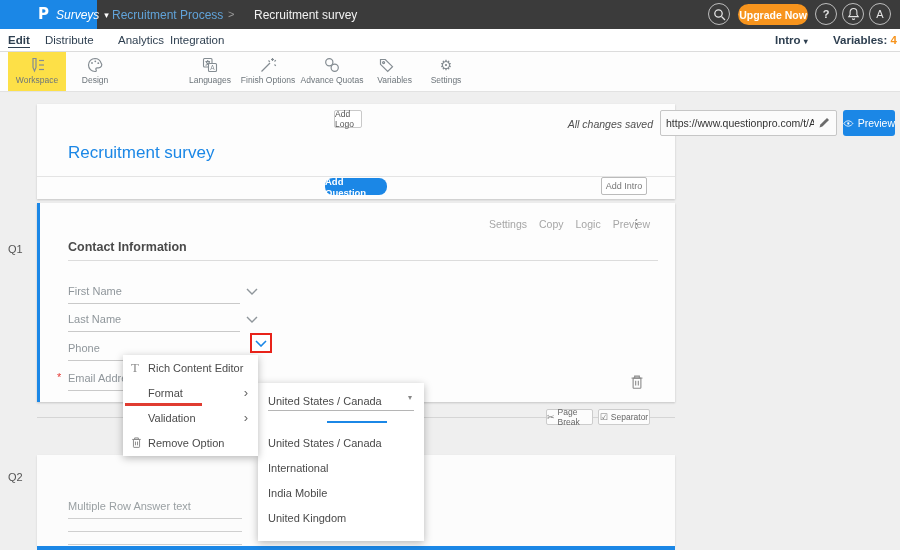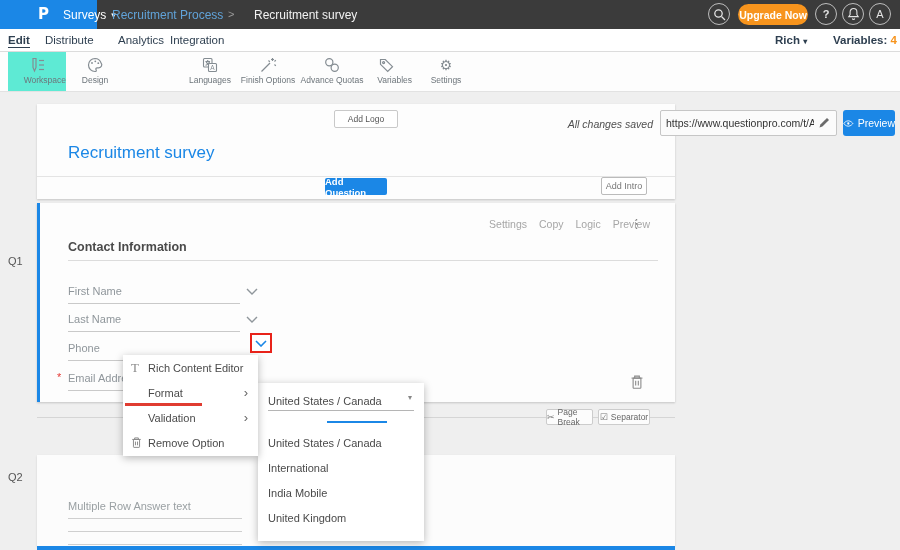--- a/index.html
+++ b/index.html
@@ -5,21 +5,21 @@
   * { margin:0; padding:0; box-sizing:border-box; }
   html,body { width:900px; height:550px; }
   body { font-family:"Liberation Sans", sans-serif; }
   #app { position:relative; width:900px; height:550px; background:#efefef; overflow:hidden; }
   .abs { position:absolute; }
 
   
   .topnav { left:0; top:0; width:900px; height:29px; background:#3b3b3b; z-index:40; }
   .logo-box { left:0; top:0; width:97px; height:29px; background:#1b87e6; display:flex; align-items:center; cursor:pointer; }
   .logo-glyph { margin-left:38px; color:#fff; font-size:15px; font-weight:bold; font-family:"DejaVu Sans",sans-serif; line-height:1; }
-  .logo-product { color:#fff; font-size:12px; margin-left:14px; }
+  .logo-product { color:#fff; font-size:12px; margin-left:7px;font-style:italic; }
   .logo-caret { color:#fff; font-size:9px; margin-left:5px; }
   .crumb1 { left:112px; top:8px; font-size:12px; color:#61a3d9; cursor:pointer; }
   .crumb-sep { left:228px; top:8px; font-size:11px; color:#9a9a9a; }
   .crumb2 { left:254px; top:8px; font-size:12px; color:#f2f2f2; }
   .nav-circle { width:22px; height:22px; border:1px solid #bdbdbd; border-radius:50%; top:3px; display:flex; align-items:center; justify-content:center; color:#e3e3e3; font-size:11px; cursor:pointer; }
   .pos-search { left:708px; }
   .pos-help { left:815px; }
   .pos-bell { left:842px; }
   .pos-avatar { left:869px; }
   .upgrade-btn { left:738px; top:4px; width:70px; height:21px; background:#f7941d; border-radius:11px; color:#fff; font-size:10.5px; font-weight:bold; display:flex; align-items:center; justify-content:center; cursor:pointer; }
@@ -30,45 +30,45 @@
   .tab.active { font-weight:bold; border-bottom:1.5px solid #2e3f50; padding-bottom:1px; }
   .tab-edit { left:8px; } .tab-distribute { left:45px; } .tab-analytics { left:118px; } .tab-integration { left:170px; }
   .tools-link { left:775px; top:5px; font-size:11.5px; color:#2e3f50; font-weight:bold; cursor:pointer; }
   .tools-caret { font-size:8px; }
   .responses { left:833px; top:5px; font-size:11.5px; color:#2e3f50; font-weight:bold; }
   .responses .count { color:#f7941d; }
 
   
   .toolbar { left:0; top:52px; width:900px; height:40px; background:#fdfdfd; border-bottom:1px solid #e2e2e2; z-index:38; }
   .tool-item { top:0px; height:39px; text-align:center; cursor:pointer; padding-top:4px; }
-  .tool-item.active { background:#5eead4;text-align:right; }
+  .tool-item.active { background:#fde047; }
   .tool-icon { height:18px; display:block; margin:0 auto; color:#848c92; }
   .tool-label { display:block; font-size:8.5px; color:#6d757b; margin-top:1px; white-space:nowrap; }
   .ti-workspace{ left:8px; width:58px; } .ti-design{ left:72px; width:46px; } .ti-medialib{ left:123px; width:64px; }
   .ti-languages{ left:185px; width:50px; } .ti-finish{ left:237px; width:62px; } .ti-quotas{ left:300px; width:64px; }
   .ti-variables{ left:362px; width:50px;text-align:right; } .ti-settings{ left:421px; width:50px; }
   .gear-glyph { font-family:"DejaVu Sans",sans-serif; font-size:14px; line-height:18px; }
   .saved-status { left:548px; top:66px; width:105px; font-size:10.5px; font-style:italic; color:#4f4f4f; text-align:right; }
   .url-box { left:660px; top:58px; width:177px; height:26px; background:#fbfbfb; border:1px solid #c6c6c6; border-radius:2px; display:flex; align-items:center; padding:0 22px 0 5px; cursor:text; }
   .url-text { font-size:10.5px; color:#333; white-space:nowrap; overflow:hidden; }
   .url-pencil { left:818px; top:64px; cursor:pointer; }
   .preview-btn { left:843px; top:58px; width:52px; height:26px; background:#1b87e6; border-radius:3px; color:#fff; font-size:10.5px; display:flex; align-items:center; justify-content:center; gap:4px; cursor:pointer; }
 
   
   .card { background:#fdfdfd; box-shadow:0 1px 2px rgba(0,0,0,0.18); }
   .survey-card { left:37px; top:104px; width:638px; height:95px; z-index:5; }
-  .addlogo-btn { left:334px; top:110px; width:64px; height:18px; background:#fff; border:1px solid #c9c9c9; border-radius:2px; font-size:8.5px; color:#555; display:flex; align-items:center; justify-content:center; cursor:pointer; z-index:6; }
+  .addlogo-btn { left:334px; top:110px; width:28px; height:18px; background:#fff; border:1px solid #c9c9c9; border-radius:2px; font-size:8.5px; color:#555; display:flex; align-items:center; justify-content:center; cursor:pointer; z-index:6; }
   .survey-title { left:68px; top:143px; font-size:17px; color:#1b87e6; z-index:6; cursor:text; }
   .survey-card-divider { left:37px; top:176px; width:638px; height:1px; background:#e4e4e4; z-index:6; }
-  .addq-btn { left:325px; top:178px; width:62px; height:17px; background:#1b87e6; border-radius:2px; color:#fff; font-size:9.5px; font-weight:bold; display:flex; align-items:center; justify-content:center; cursor:pointer; z-index:6; }
+  .addq-btn { left:325px; top:178px; width:62px; height:17px; background:#1b87e6; border-radius:8px; color:#fff; font-size:9.5px; font-weight:bold; display:flex; align-items:center; justify-content:center; cursor:pointer; z-index:6; }
   .addintro-btn { left:601px; top:177px; width:46px; height:18px; background:#fff; border:1px solid #bbb; border-radius:2px; color:#777; font-size:9px; display:flex; align-items:center; justify-content:center; cursor:pointer; z-index:6; }
 
   
   .q-label { font-size:11px; color:#555; z-index:4; }
-  .q1-label { left:8px; top:243px;margin-top:12px; }
+  .q1-label { left:8px; top:243px; }
   .q1-card { left:37px; top:203px; width:638px; height:199px; border-left:3px solid #1b87e6; z-index:5; }
   .q-actions { left:460px; top:218px; width:190px; display:flex; gap:12px; justify-content:flex-end; z-index:6; }
   .q-action { font-size:10.5px; color:#a6a6a6; cursor:pointer; }
   .q-dots { left:630px; top:216px; font-size:13px; color:#888; cursor:pointer; z-index:6; font-family:"DejaVu Sans",sans-serif; }
   .q1-title { left:68px; top:240px; font-size:12.5px; font-weight:bold; color:#4a4a4a; z-index:6; cursor:text; }
   .q1-hr { left:68px; top:260px; width:590px; height:1px; background:#dcdcdc; z-index:6; }
   .field-label { font-size:11px; color:#8f969b; z-index:6; cursor:text; }
   .field-line { width:172px; height:1px; background:#c9c9c9; z-index:6; }
   .field-chevron { z-index:6; cursor:pointer; }
   .req-star { left:57px; top:371px; color:#e53935; font-size:11px; z-index:6; }
@@ -149,21 +149,21 @@
     <div class="abs nav-circle pos-avatar">
       <span>A</span>
     </div>
   </div>
 
   <div class="abs subnav">
     <span class="abs tab tab-edit active">Edit</span>
     <span class="abs tab tab-distribute">Distribute</span>
     <span class="abs tab tab-analytics">Analytics</span>
     <span class="abs tab tab-integration">Integration</span>
-    <span class="abs tools-link"><span>Rich</span> <span class="tools-caret">▾</span></span>
+    <span class="abs tools-link"><span>Intro</span> <span class="tools-caret">▾</span></span>
     <span class="abs responses"><span>Variables:</span> <span class="count">4</span></span>
   </div>
 
   <div class="abs toolbar">
     <div class="abs tool-item ti-workspace active">
       <svg class="tool-icon" width="18" height="18" viewBox="0 0 18 18" fill="none" stroke="#848c92" stroke-width="1.2">
           <path d="M5 2.5h3v9L6.5 15 5 11.5z"></path>
           <line x1="11" y1="4.5" x2="16" y2="4.5"></line>
           <line x1="11" y1="9" x2="16" y2="9"></line>
           <line x1="11" y1="13.5" x2="16" y2="13.5"></line>

